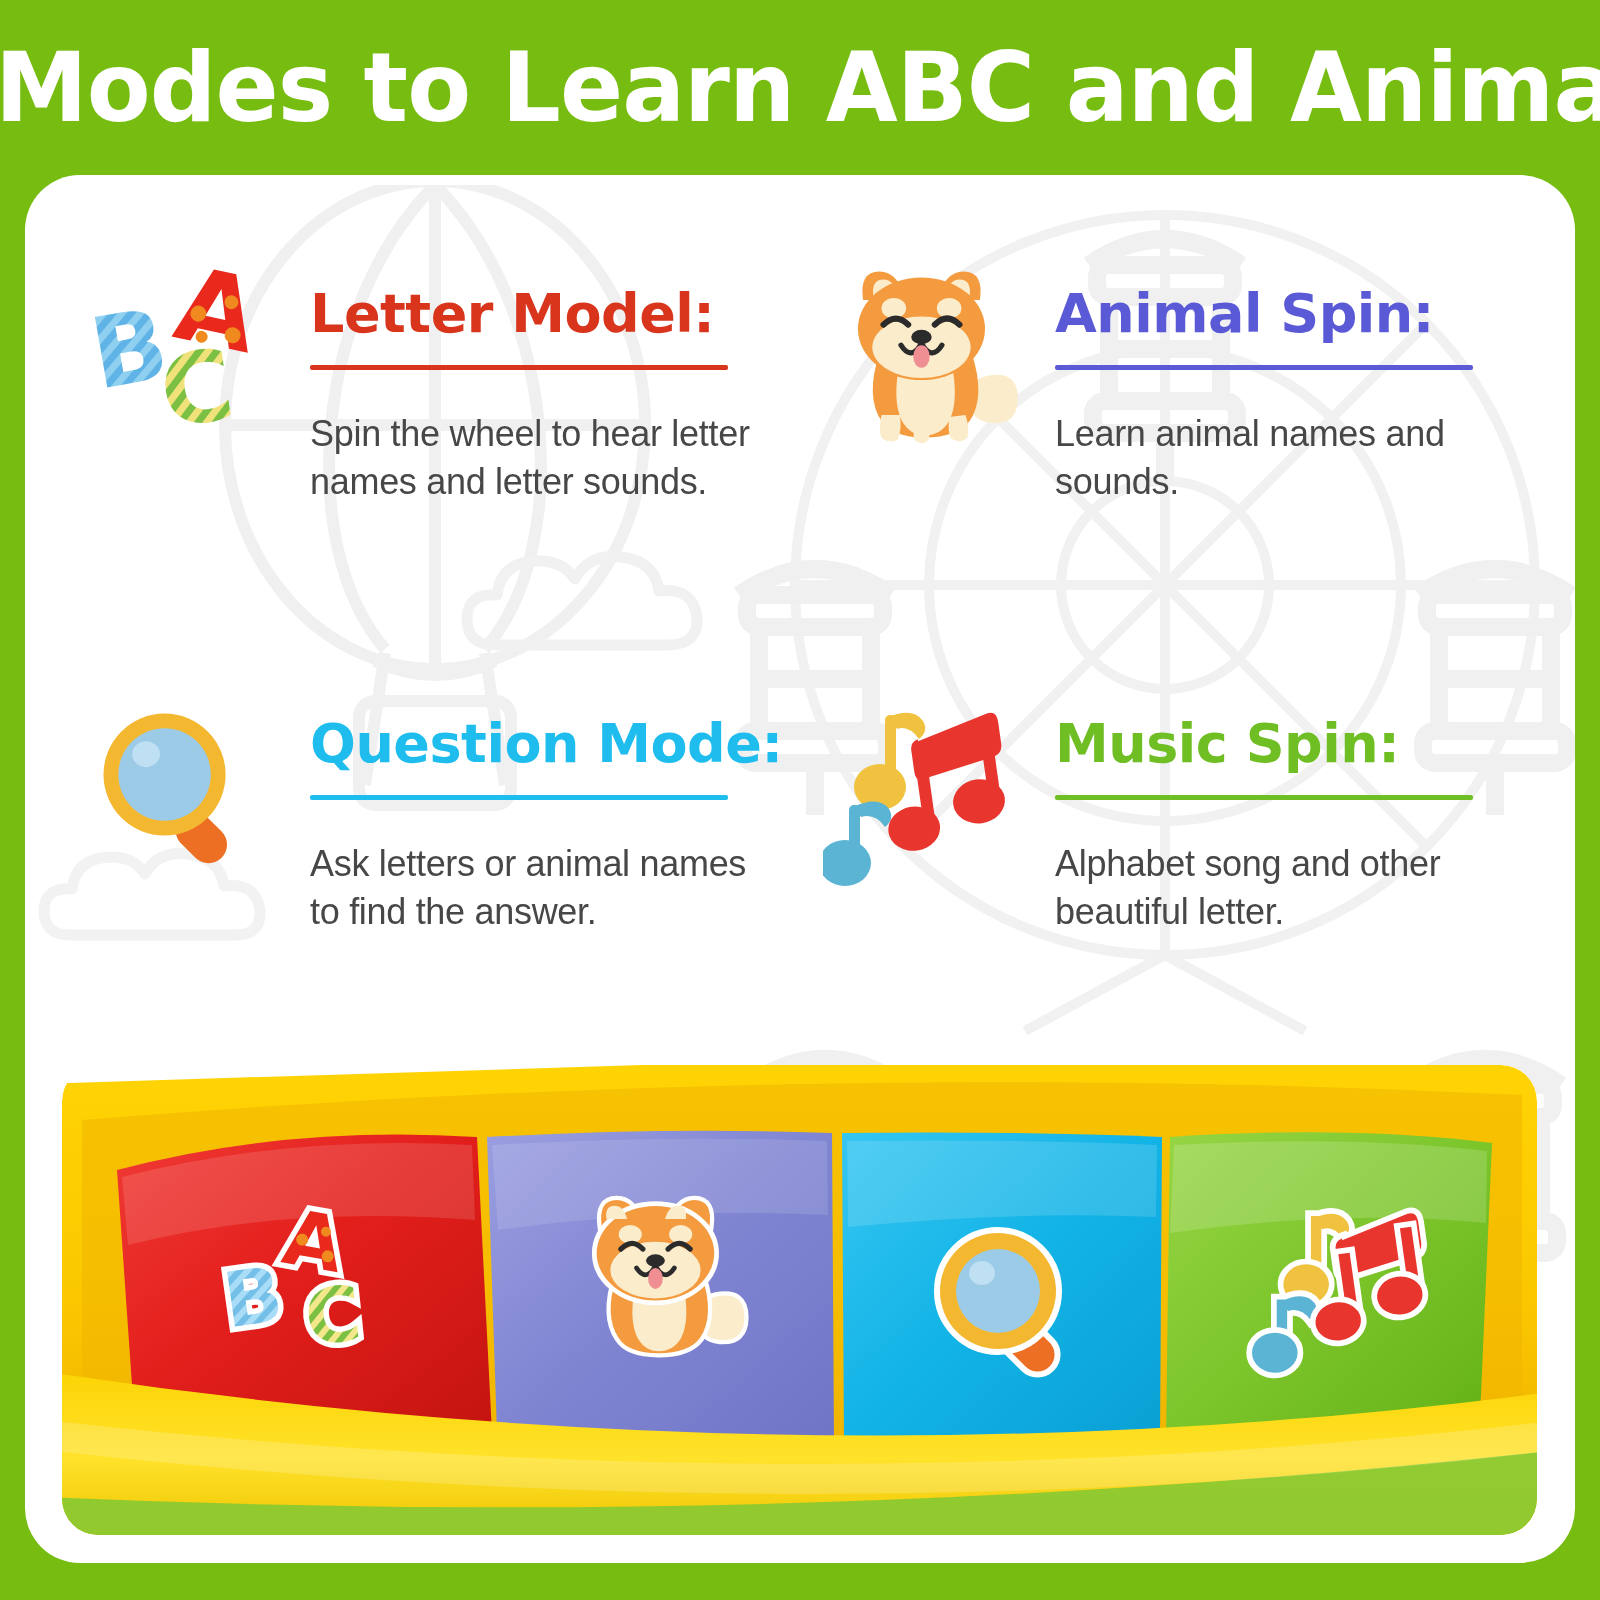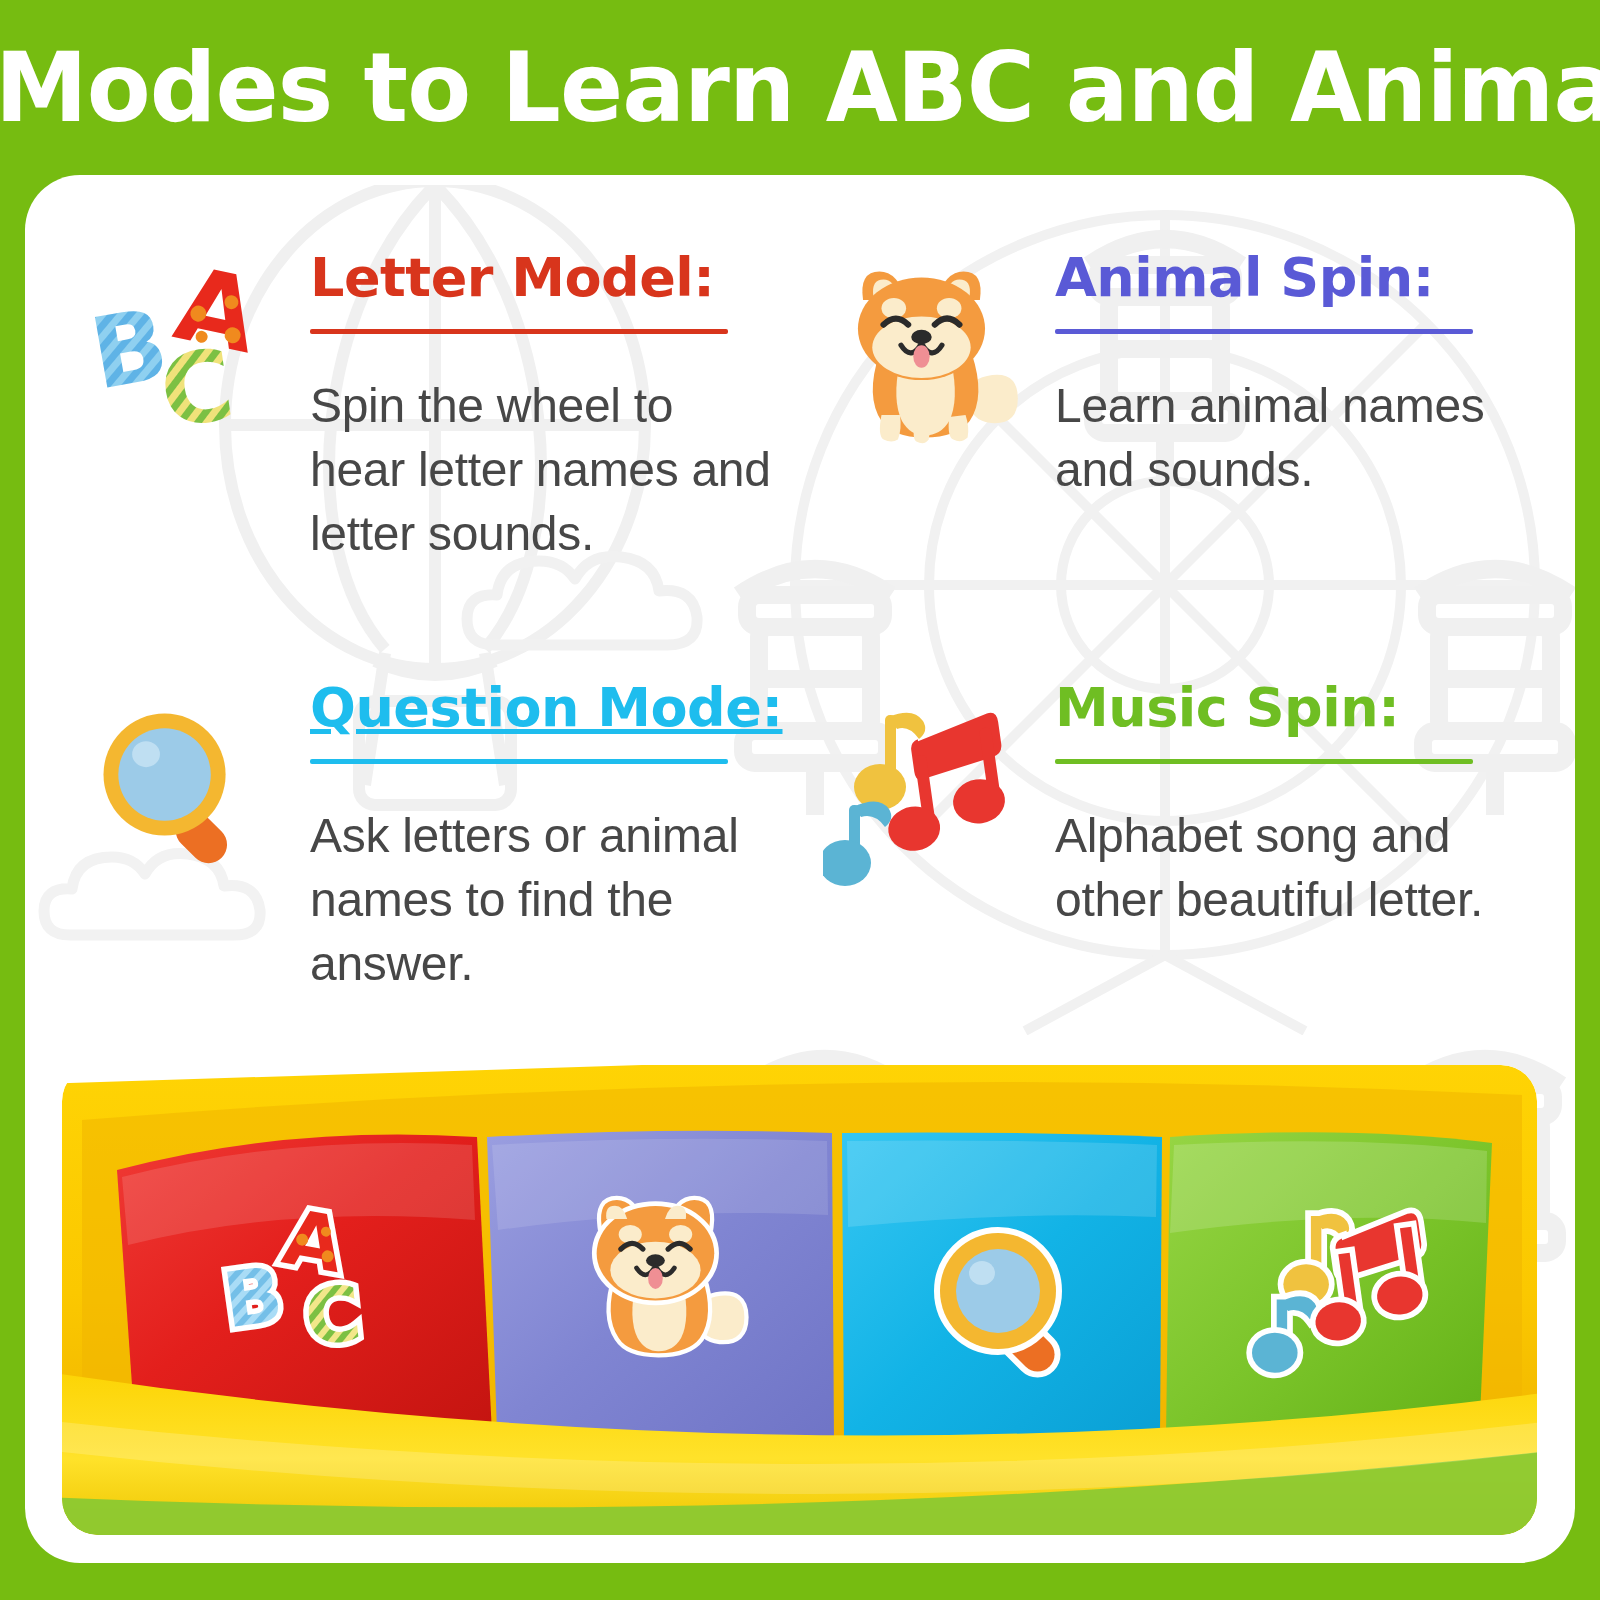--- a/index.html
+++ b/index.html
@@ -62,38 +62,39 @@
   .feat-body{
     position:absolute; left:240px; top:0; width:470px;
   }
   .feat-head{
     font-size:54px;
     font-weight:bold;
     font-family:"DejaVu Sans", sans-serif;
     line-height:1.05;
     white-space:nowrap;
     letter-spacing:-0.5px;
+    margin-top:36px;
   }
   .feat-rule{
     margin-top:22px;
     height:5px; width:418px;
     border-radius:2px;
   }
   .feat-text{
     margin-top:40px;
-    font-size:48px;
-    line-height:64px;
+    font-size:36px;
+    line-height:48px;
     color:#474747;
     font-family:"Liberation Sans", sans-serif;
     letter-spacing:-0.3px;
   }
 
   .c-red   { color:#d8351c; }  .bg-red   { background:#d8351c; }
   .c-blue  { color:#5a5ad6; }  .bg-blue  { background:#5a5ad6; }
-  .c-cyan  { color:#1ebdee;text-decoration:underline; }  .bg-cyan  { background:#1ebdee; }
+  .c-cyan  { color:#1ebdee; }  .bg-cyan  { background:#1ebdee; }
   .c-green { color:#6fbe23; }  .bg-green { background:#6fbe23; }
 
   
   .photo{
     position:absolute;
     left:37px; top:890px;
     width:1475px; height:470px;
     border-radius:36px;
     overflow:hidden;
     background:#ffffff;

